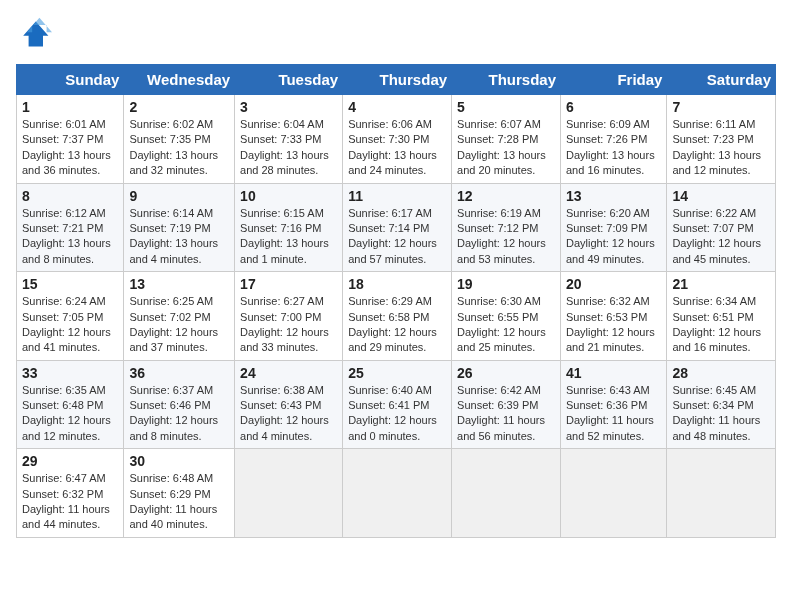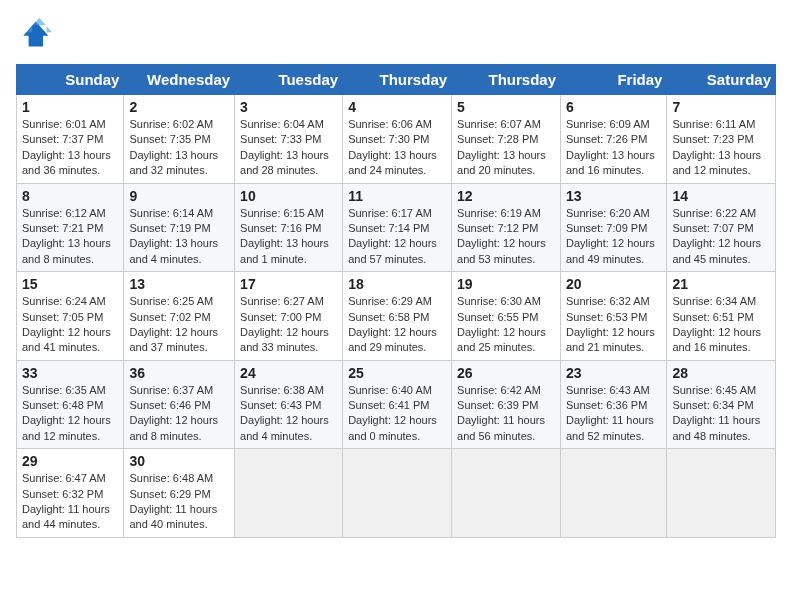--- a/index.html
+++ b/index.html
@@ -325,21 +325,21 @@
       </td>
         <td>
         <span class="day-num">26</span>
         <div class="day-info">
           Sunrise: 6:42 AM<br>
           Sunset: 6:39 PM<br>
           Daylight: 11 hours and 56 minutes.
         </div>
       </td>
         <td>
-        <span class="day-num">23</span>
+        <span class="day-num">41</span>
         <div class="day-info">
           Sunrise: 6:43 AM<br>
           Sunset: 6:36 PM<br>
           Daylight: 11 hours and 52 minutes.
         </div>
       </td>
         <td>
         <span class="day-num">28</span>
         <div class="day-info">
           Sunrise: 6:45 AM<br>

